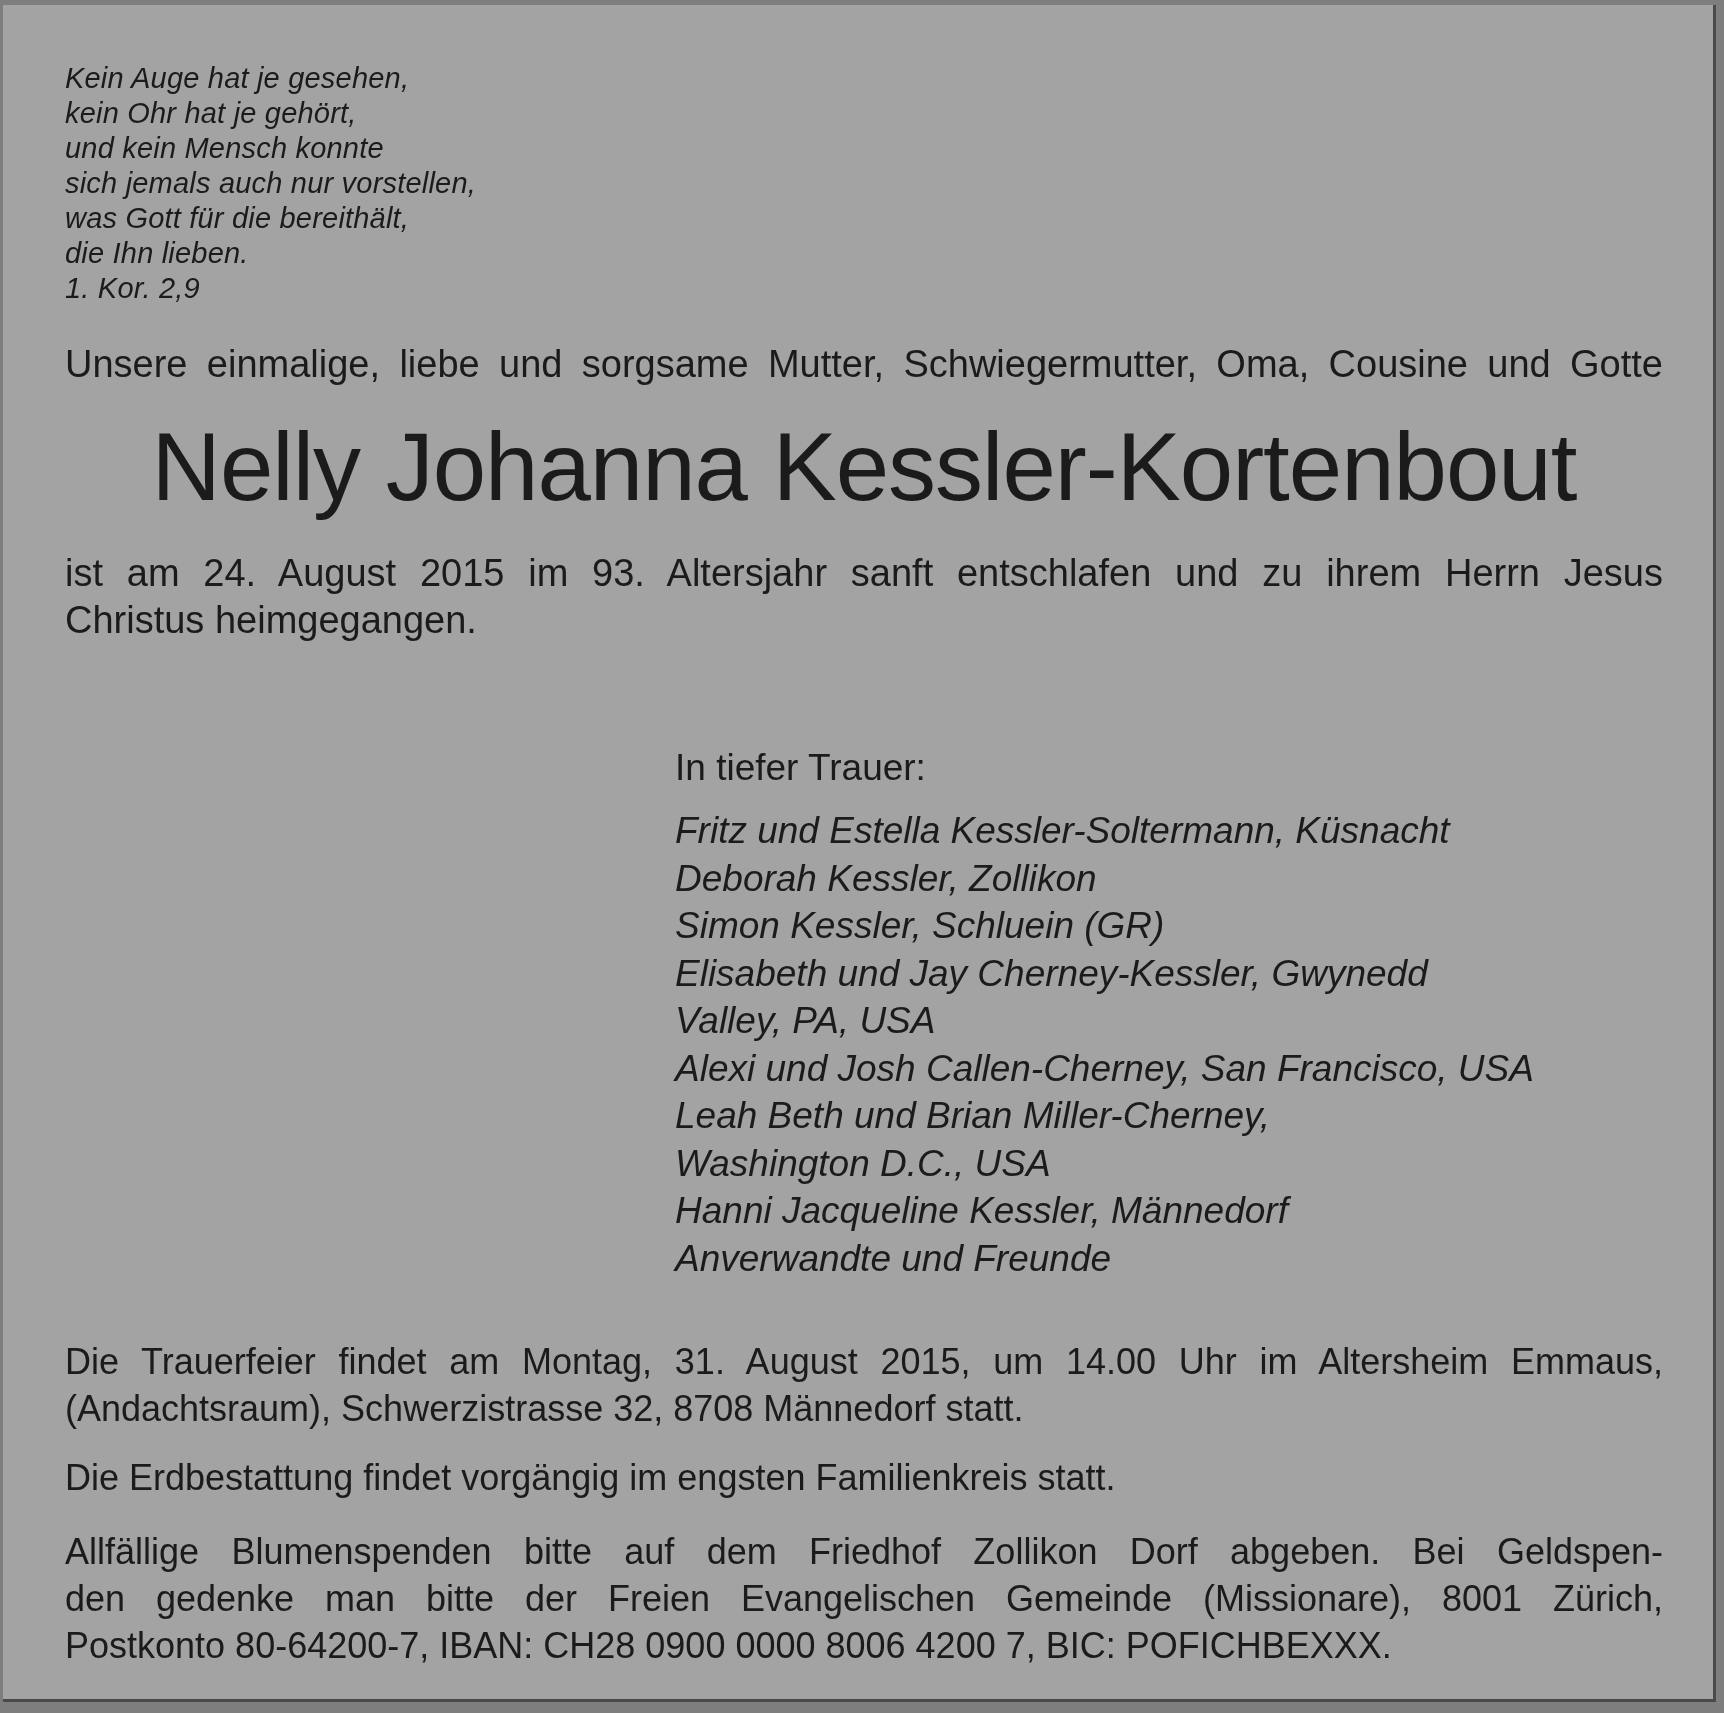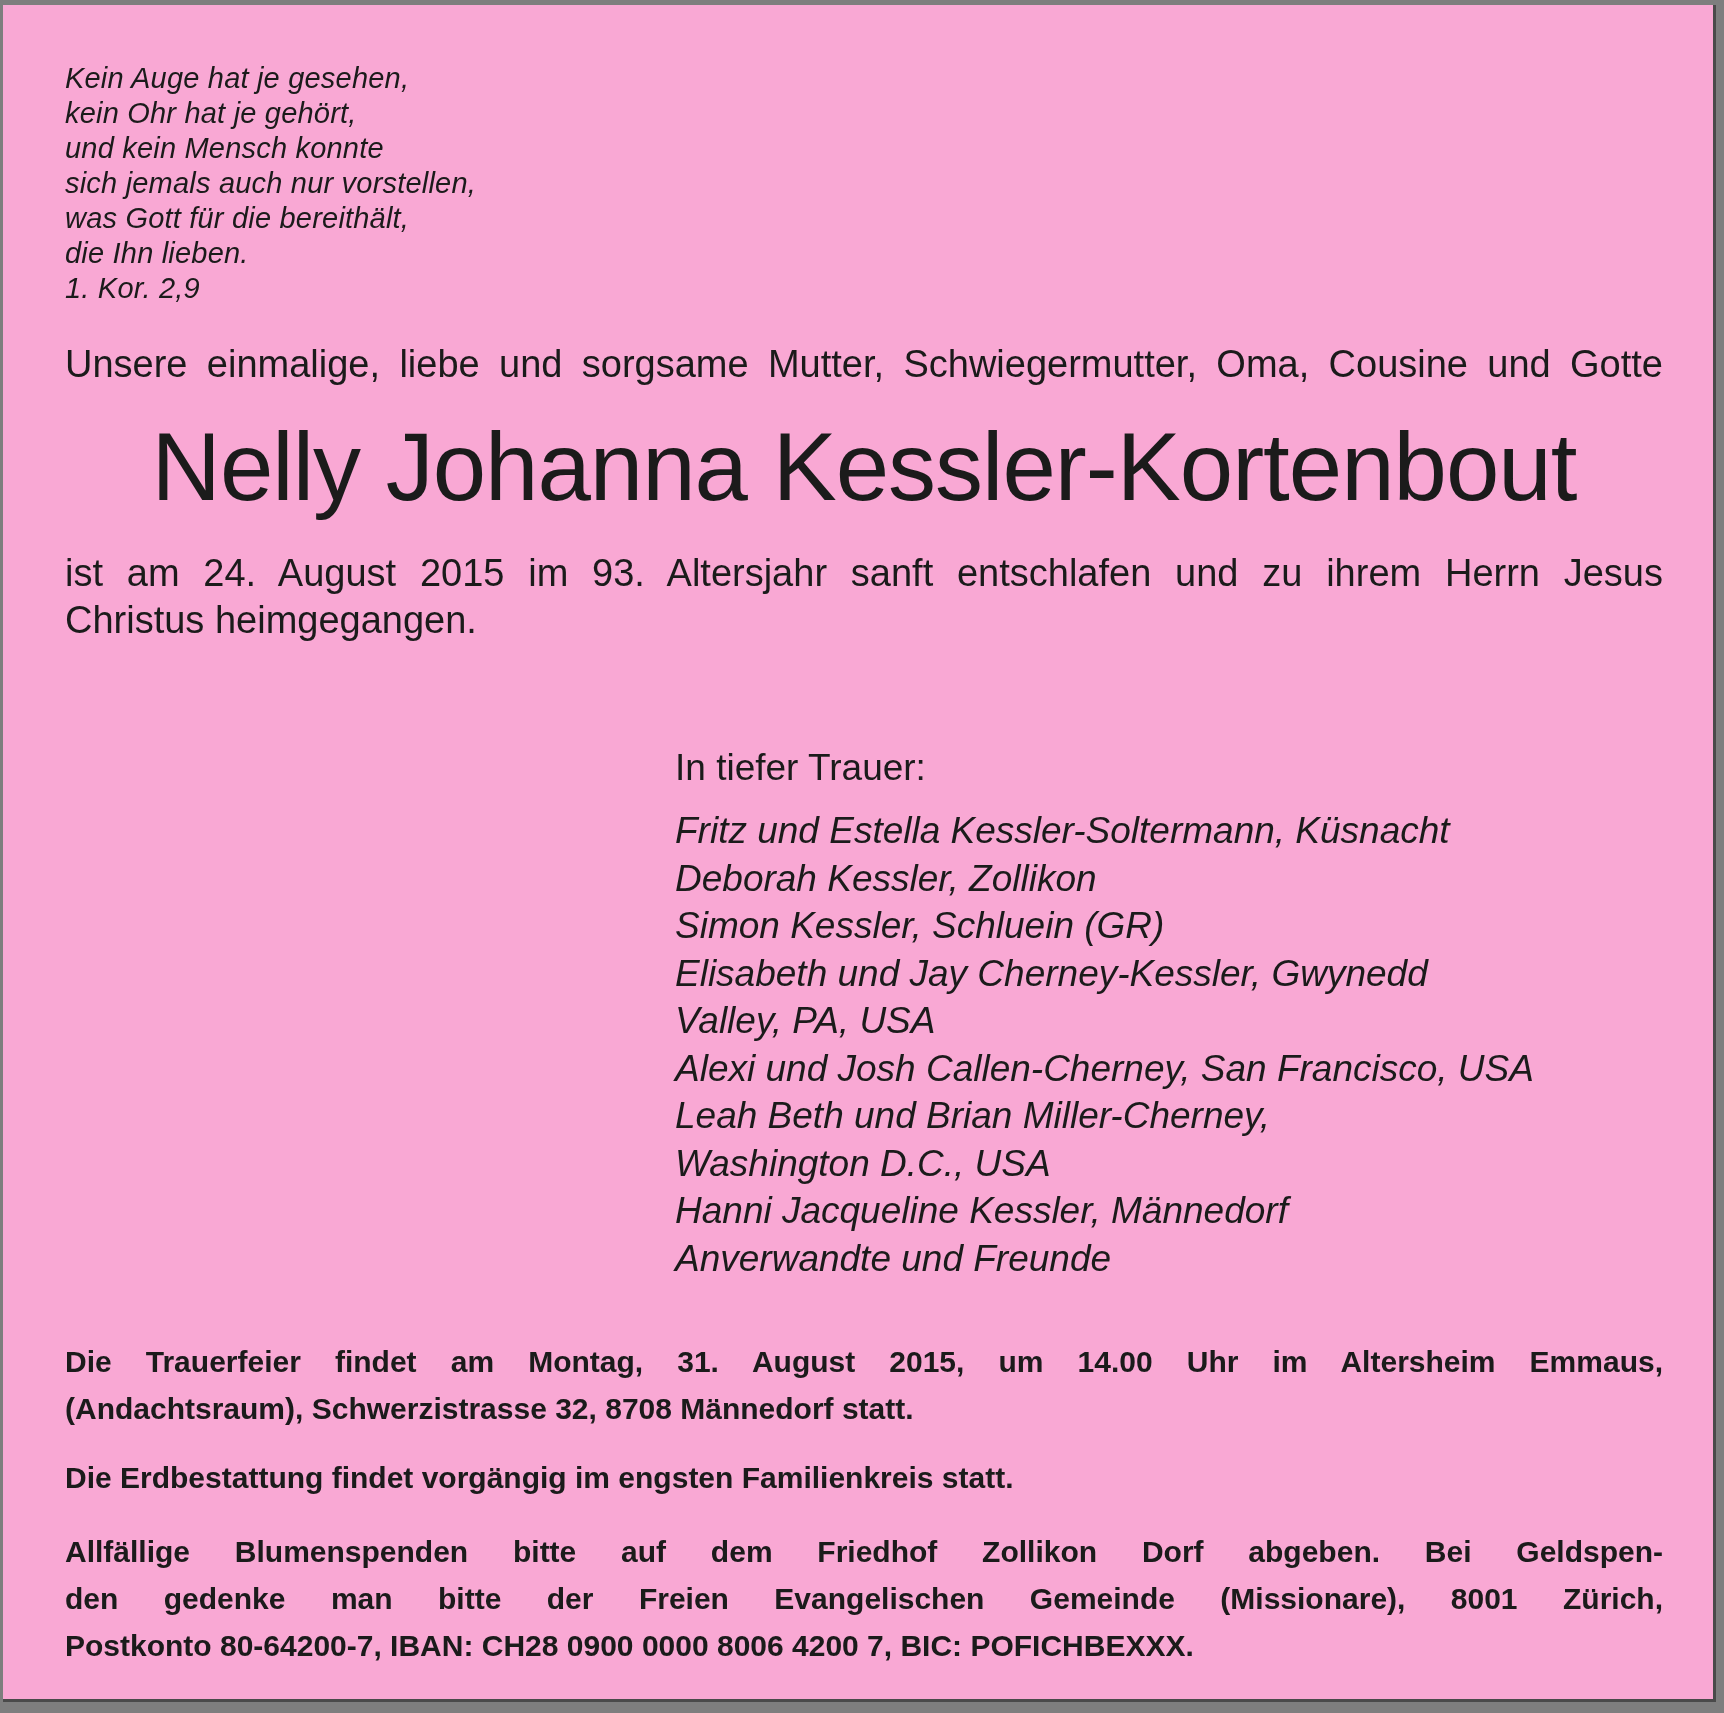--- a/index.html
+++ b/index.html
@@ -7,21 +7,21 @@
     padding: 0;
     width: 1724px;
     height: 1713px;
     background: #7e7e7e;
     font-family: "Liberation Sans", sans-serif;
   }
   .page {
     box-sizing: border-box;
     width: 1724px;
     height: 1713px;
-    background: #f9a8d4;
+    background: #a3a3a3;
     border-top: 5px solid #7e7e7e;
     border-left: 3px solid #7e7e7e;
     border-right: 8px solid #7e7e7e;
     border-bottom: 11px solid #7e7e7e;
     box-shadow: inset -3px -3px 0 0 #4a4a4a;
     color: #1b1b1b;
     overflow: hidden;
   }
   .content {
     box-sizing: border-box;
@@ -84,23 +84,22 @@
     font-size: 37px;
     line-height: 47px;
   }
   .mourners-list {
     margin-top: 16px;
     line-height: 47.5px;
     font-style: italic;
   }
   
   .para {
-    font-size: 30px;
+    font-size: 36px;
     line-height: 47px;
-    font-weight: bold;
   }
   .funeral   { margin-top: 56px; }
   .burial    { margin-top: 22px; }
   .donations { margin-top: 27px; }
 </style>
 </head>
 <body>
 
 <div class="page">
   <div class="content">

